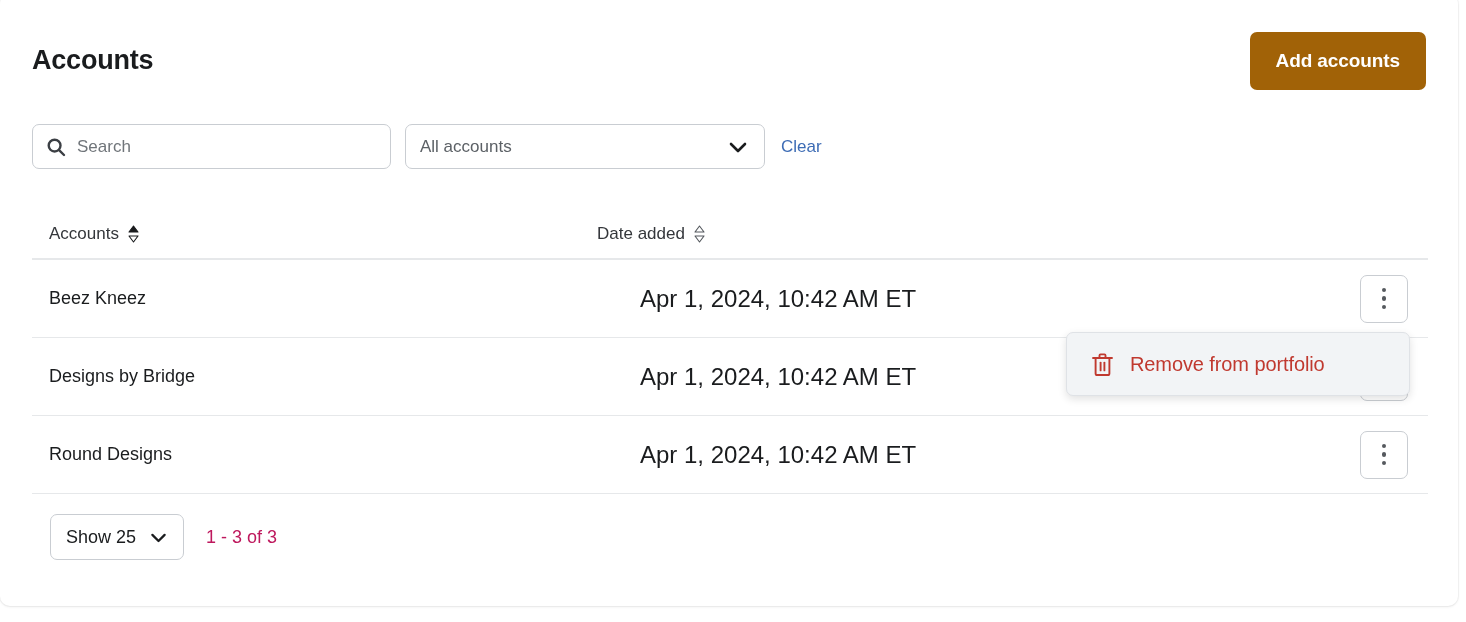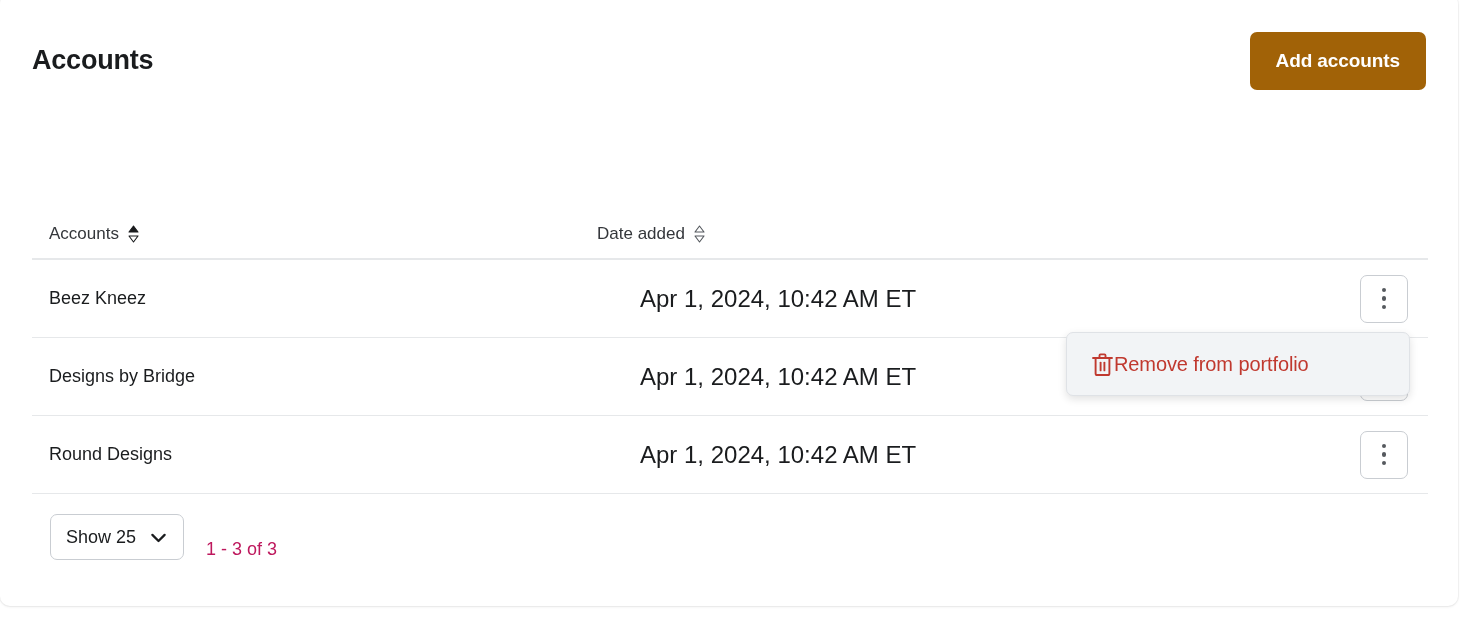--- a/index.html
+++ b/index.html
@@ -210,37 +210,38 @@
     top: 338px;
     width: 344px;
     height: 64px;
     background: #f2f4f6;
     border: 1px solid #dfe2e6;
     border-radius: 7px;
     box-shadow: 0 3px 9px rgba(0,0,0,0.12);
     display: flex;
     align-items: center;
     padding-left: 24px;
+    gap: 16px;
     cursor: pointer;
     z-index: 30;
   }
   .trash-icon { width: 23px; height: 25px; color: #c0392f; flex-shrink: 0; }
   .menu-item-label {
     font-size: 20px;
     color: #c0392f;
     letter-spacing: -0.1px;
   }
 
   
   .table-footer {
     position: absolute;
     left: 50px;
     top: 520px;
     display: flex;
-    align-items: flex-end;
+    align-items: center;
   }
   .page-size-select {
     height: 46px;
     border: 1px solid #c9cdd2;
     border-radius: 7px;
     background: #ffffff;
     display: flex;
     align-items: center;
     gap: 12px;
     padding: 0 14px 0 15px;
@@ -257,20 +258,43 @@
 </head>
 <body>
 
 <div class="page-card">
 
   <div class="page-header">
     <div class="page-title">Accounts</div>
     <button class="add-accounts-button">Add accounts</button>
   </div>
 
+  <div class="filter-bar">
+
+    <div class="search-wrap">
+      <span class="search-icon">
+        <svg viewBox="0 0 20 20" fill="none" stroke="currentColor" stroke-width="2.4" stroke-linecap="round">
+          <circle cx="8.6" cy="8.6" r="5.9"></circle>
+          <line x1="13.1" y1="13.1" x2="18" y2="18"></line>
+        </svg>
+      </span>
+      <input class="search-input" type="text" placeholder="Search" style="">
+    </div>
+
+    <div class="account-filter-select">
+      <span class="account-filter-value">All accounts</span>
+      <span class="chevron-down-icon">
+        <svg viewBox="0 0 24 24" fill="none" stroke="currentColor" stroke-width="2.6" stroke-linecap="round" stroke-linejoin="round">
+          <polyline points="5,9 12,16 19,9"></polyline>
+        </svg>
+      </span>
+    </div>
+
+    <a class="clear-link">Clear</a>
+  </div>
 
   <div class="accounts-table">
 
     <div class="table-header-row">
       <div class="col-header col-accounts">
         <span>Accounts</span>
         <span class="sort-icon">
           <svg viewBox="0 0 11 20" fill="none" stroke="#1a1c1e" stroke-width="1.1" stroke-linejoin="round">
             <polygon points="5.5,2 10,8 1,8" fill="#1a1c1e"></polygon>
             <polygon points="5.5,18 10,12 1,12" fill="#ffffff"></polygon>

